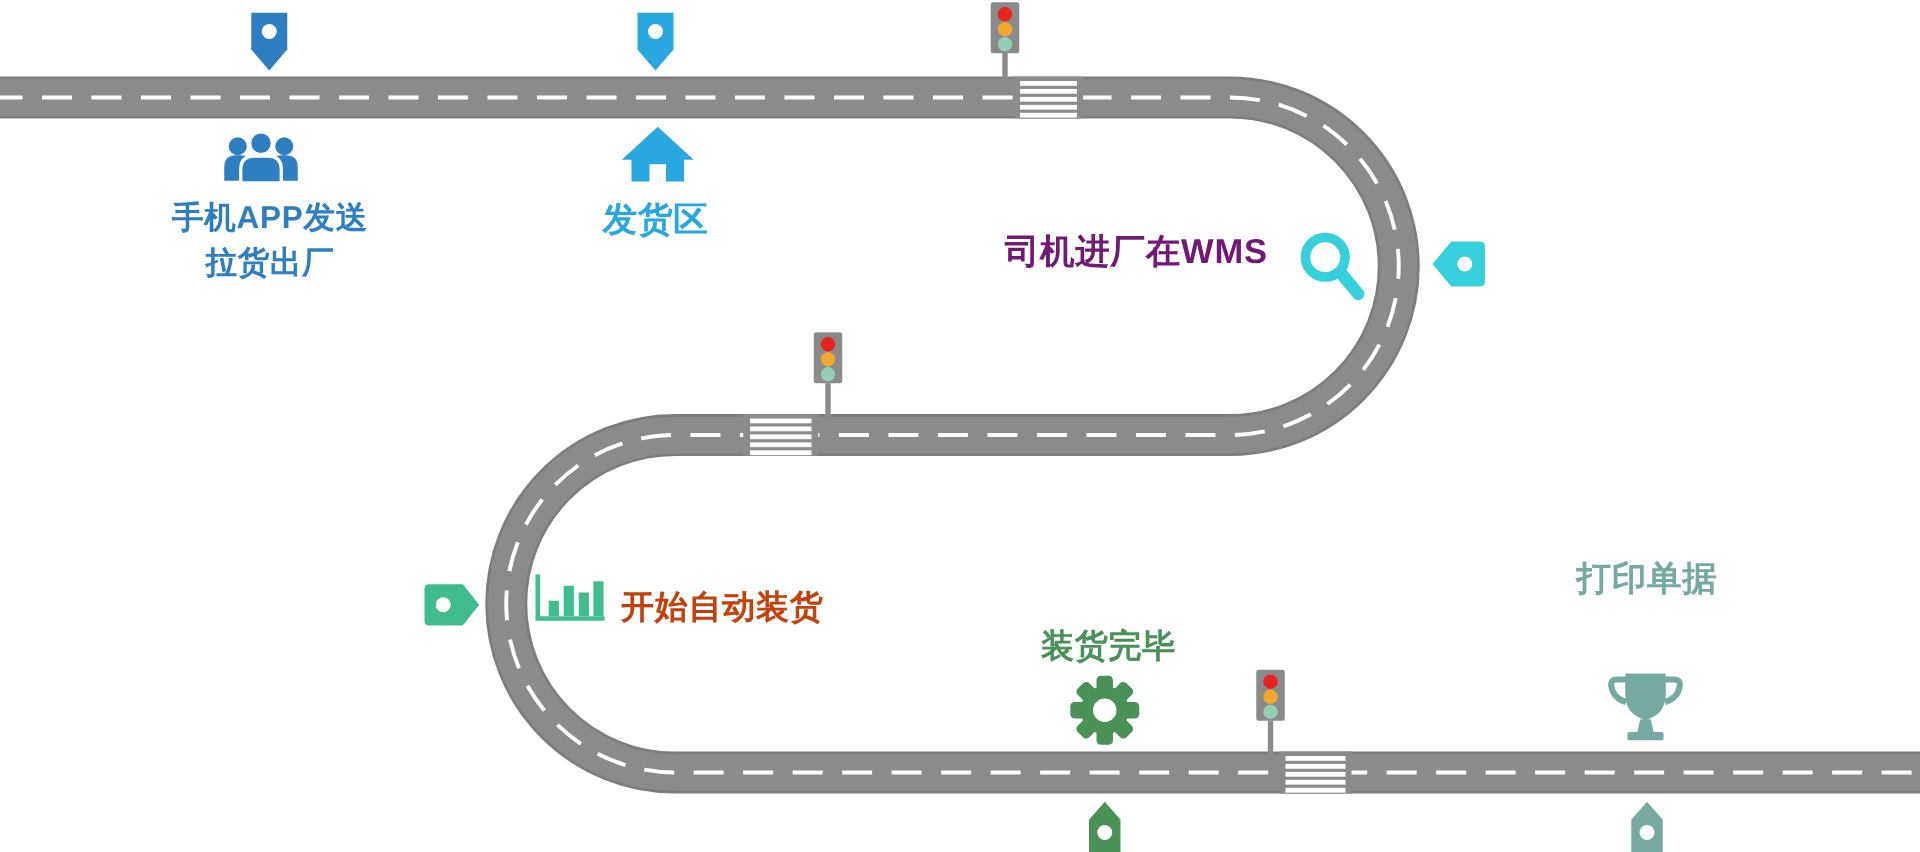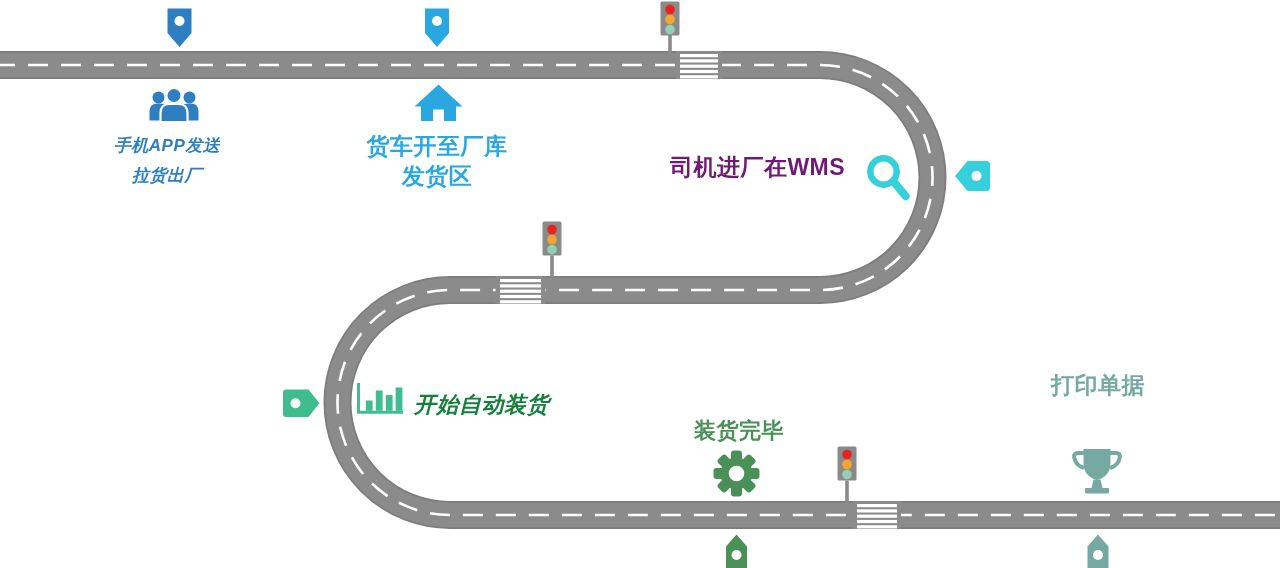--- a/index.html
+++ b/index.html
@@ -6,21 +6,21 @@
   .stage {
     position:relative; width:1280px; height:568px; background:#ffffff;
     overflow:hidden; font-family:"Liberation Sans", sans-serif;
   }
   svg.scene { position:absolute; left:0; top:0; }
   .label {
     position:absolute; font-weight:bold; text-align:center;
     letter-spacing:0.5px; white-space:nowrap;
   }
   .label .line { white-space:nowrap; }
-  #st1-label { left:86px;  top:131px; width:162px; font-size:17px; line-height:30px;font-style:italic; }
+  #st1-label { left:99px;  top:131px; width:162px; font-size:21px; line-height:30px; }
   #st2-label { left:354px; top:131px; width:166px; font-size:23px; line-height:30px; }
   #st3-label { left:655px; top:152px; width:205px; font-size:23px; line-height:31px; }
   #st4-label { left:414px; top:391px; font-size:22px; line-height:28px; text-align:left; }
   #st5-label { left:664px; top:417px; width:150px; font-size:22px; line-height:28px; }
   #st6-label { left:1013px; top:370px; width:170px; font-size:23px; line-height:30px; }
 </style>
 </head>
 <body>
 
 <div class="stage">
@@ -154,29 +154,28 @@
       <rect x="1085" y="488" width="24" height="5.5" rx="1"></rect>
     </g>
   </svg>
 
   <div class="label" id="st1-label" style="color: rgb(46, 127, 193);">
     <div class="line">手机APP发送</div>
     <div class="line">拉货出厂</div>
   </div>
 
   <div class="label" id="st2-label" style="color: rgb(41, 167, 225);">
-    <div class="line">货车开至厂库</div>
     <div class="line">发货区</div>
   </div>
 
   <div class="label" id="st3-label" style="color: #701a75;">
     <div class="line">司机进厂在WMS</div>
   </div>
 
-  <div class="label" id="st4-label" style="color: #15803d; font-style: italic;">
+  <div class="label" id="st4-label" style="color: #c2410c;">
     <div class="line">开始自动装货</div>
   </div>
 
   <div class="label" id="st5-label" style="color: rgb(74, 145, 88);">
     <div class="line">装货完毕</div>
   </div>
 
   <div class="label" id="st6-label" style="color: rgb(118, 169, 161);">
     <div class="line">打印单据</div>
   </div>

